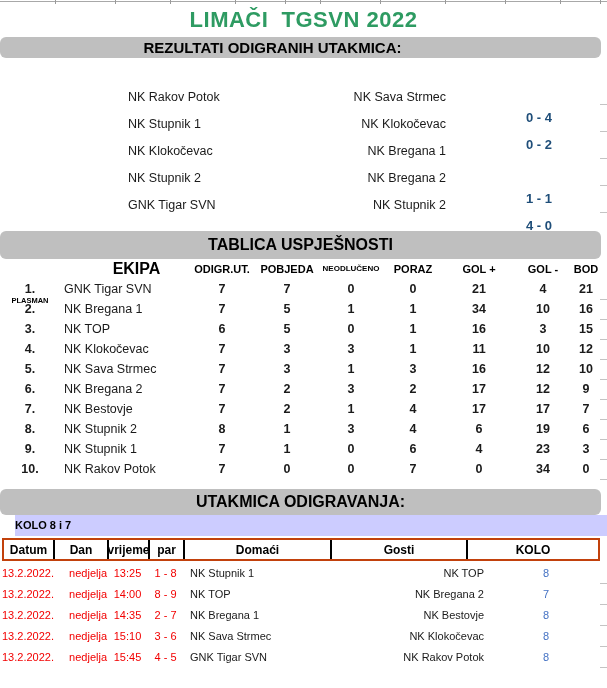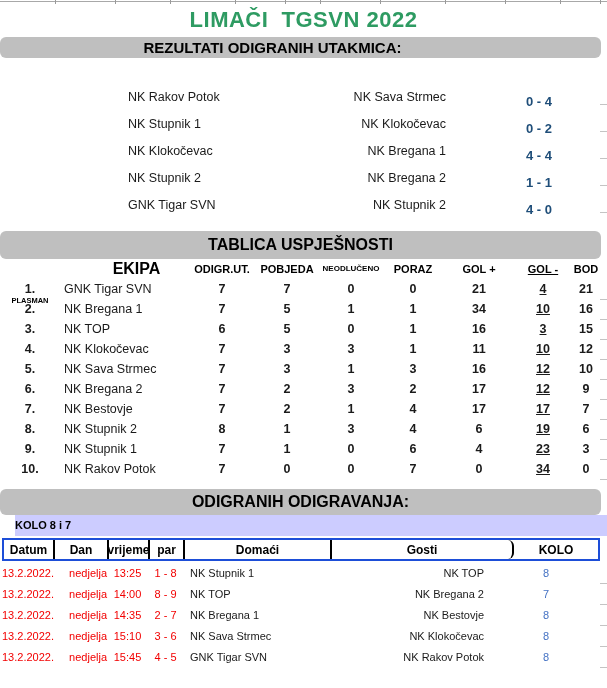--- a/index.html
+++ b/index.html
@@ -21,55 +21,55 @@
   }
   #band-rezultati{top:37px;height:21px;line-height:21px;font-size:15px;padding-right:56px;}
   #band-tablica{top:231px;height:28px;line-height:28px;font-size:16px;}
   #band-raspored{top:489px;height:26px;line-height:26px;font-size:16px;}
   .subtitle{position:absolute;top:60px;left:0;width:575px;text-align:center;font-size:15px;font-weight:bold;color:#000;}
 
   
   .r-row{position:absolute;left:0;width:607px;height:27px;line-height:27px;font-size:12.5px;}
   .r-home{position:absolute;left:128px;width:200px;}
   .r-away{position:absolute;left:246px;width:200px;text-align:right;}
-  .r-score{position:absolute;left:500px;width:78px;top:4px;text-align:center;
+  .r-score{position:absolute;left:500px;width:78px;top:20px;text-align:center;
            font-weight:bold;font-size:13px;color:var(--score_navy,#1f4e79);}
 
   
   .st-h{position:absolute;top:259px;left:0;width:607px;height:20px;line-height:20px;font-weight:bold;font-size:11px;color:#000;}
   .st-row{position:absolute;left:0;width:607px;height:20px;line-height:20px;font-size:12.5px;}
   .st-h span,.st-row span{position:absolute;display:block;}
   .cpl{left:5px;width:50px;text-align:center;}
   .cteam{left:64px;width:145px;text-align:left;}
   .cod{left:187px;width:70px;text-align:center;}
   .cpo{left:252px;width:70px;text-align:center;}
   .cne{left:316px;width:70px;text-align:center;}
   .cpz{left:378px;width:70px;text-align:center;}
   .cgp{left:444px;width:70px;text-align:center;}
-  .cgm{left:508px;width:70px;text-align:center;text-decoration:underline;}
+  .cgm{left:508px;width:70px;text-align:center;}
   .cbd{left:564px;width:44px;text-align:center;}
   .h-sm{font-size:7.5px;margin-top:32px;}
   .h-xs{font-size:8px;}
   .h-team{font-size:16px;text-align:center;}
   .bold{font-weight:bold;}
 
   
   .lavband{
     position:absolute;top:515px;left:15px;width:601px;height:21px;line-height:21px;
     background:var(--subband_lavender,#ccccff);text-align:left;font-size:11px;font-weight:bold;
     padding-right:24px;box-sizing:border-box;color:#000;
   }
   .sched-head{
     position:absolute;top:538px;left:2px;width:598px;height:23px;display:flex;
-    box-sizing:border-box;border:2px solid #1d4ed8;font-weight:bold;font-size:12px;color:#000;
+    box-sizing:border-box;border:2px solid #c2410c;font-weight:bold;font-size:12px;color:#000;
   }
   .sched-head .sc{border-right:2px solid #000;box-sizing:border-box;display:flex;align-items:center;justify-content:center;}
   .sched-head .sc:last-child{border-right:none;flex:1;}
   .w-datum{width:51px;} .w-dan{width:54px;} .w-vrijeme{width:41px;} .w-par{width:35px;}
-  .w-domaci{width:147px;} .w-gosti{width:182px;border-radius:6px;}
+  .w-domaci{width:147px;} .w-gosti{width:136px;}
 
   .sched-row{position:absolute;left:2px;width:598px;height:19px;line-height:19px;font-size:11px;display:flex;}
   .sched-row div{box-sizing:border-box;}
   .sd{width:51px;text-align:center;color:var(--schedule_red,#f20000);}
   .sday{width:54px;text-align:right;color:var(--schedule_red,#f20000);}
   .stime{width:41px;text-align:center;color:var(--schedule_red,#f20000);}
   .spar{width:35px;text-align:center;color:var(--schedule_red,#f20000);}
   .shome{width:147px;text-align:left;padding-left:7px;color:#1a1a1a;}
   .sgosti{width:162px;text-align:right;padding-right:8px;color:#1a1a1a;}
   .skolo{flex:1;text-align:center;color:var(--round_blue,#4472c4);}
@@ -90,21 +90,20 @@
     <span class="r-score">0 - 4</span>
   </div>
   <div class="r-row" style="top:111px">
     <span class="r-home">NK Stupnik 1</span>
     <span class="r-away">NK Klokočevac</span>
     <span class="r-score">0 - 2</span>
   </div>
   <div class="r-row" style="top:138px">
     <span class="r-home">NK Klokočevac</span>
     <span class="r-away">NK Bregana 1</span>
-    <span class="r-score">4 - 4</span>
   </div>
   <div class="r-row" style="top:165px">
     <span class="r-home">NK Stupnik 2</span>
     <span class="r-away">NK Bregana 2</span>
     <span class="r-score">1 - 1</span>
   </div>
   <div class="r-row" style="top:192px">
     <span class="r-home">GNK Tigar SVN</span>
     <span class="r-away">NK Stupnik 2</span>
     <span class="r-score">4 - 0</span>
@@ -228,21 +227,21 @@
     <span class="cteam">NK Rakov Potok</span>
     <span class="cod bold">7</span>
     <span class="cpo bold">0</span>
     <span class="cne bold">0</span>
     <span class="cpz bold">7</span>
     <span class="cgp bold">0</span>
     <span class="cgm bold">34</span>
     <span class="cbd bold">0</span>
   </div>
 
-  <div class="band" id="band-raspored">ODIGRANIH ODIGRAVANJA:</div>
+  <div class="band" id="band-raspored">UTAKMICA ODIGRAVANJA:</div>
   <div class="lavband">KOLO 8 i 7</div>
 
   <div class="sched-head">
     <div class="sc w-datum">Datum</div>
     <div class="sc w-dan">Dan</div>
     <div class="sc w-vrijeme">vrijeme</div>
     <div class="sc w-par">par</div>
     <div class="sc w-domaci">Domaći</div>
     <div class="sc w-gosti">Gosti</div>
     <div class="sc">KOLO</div>

